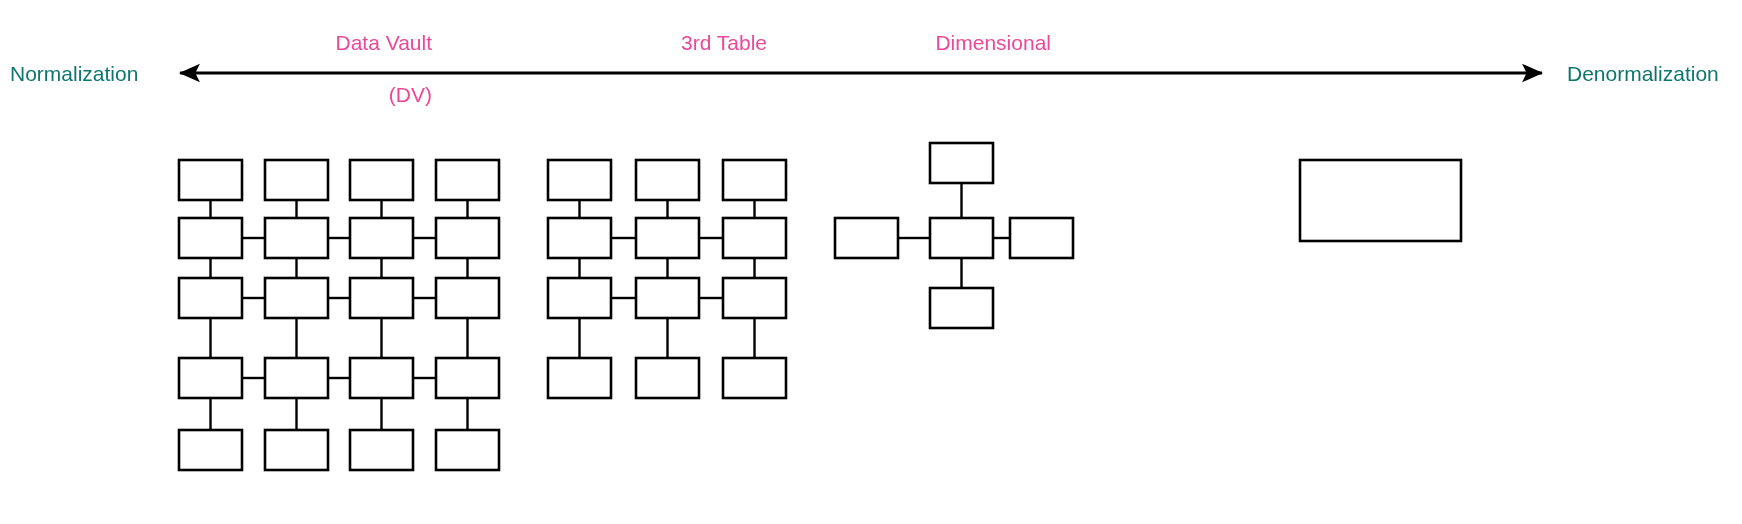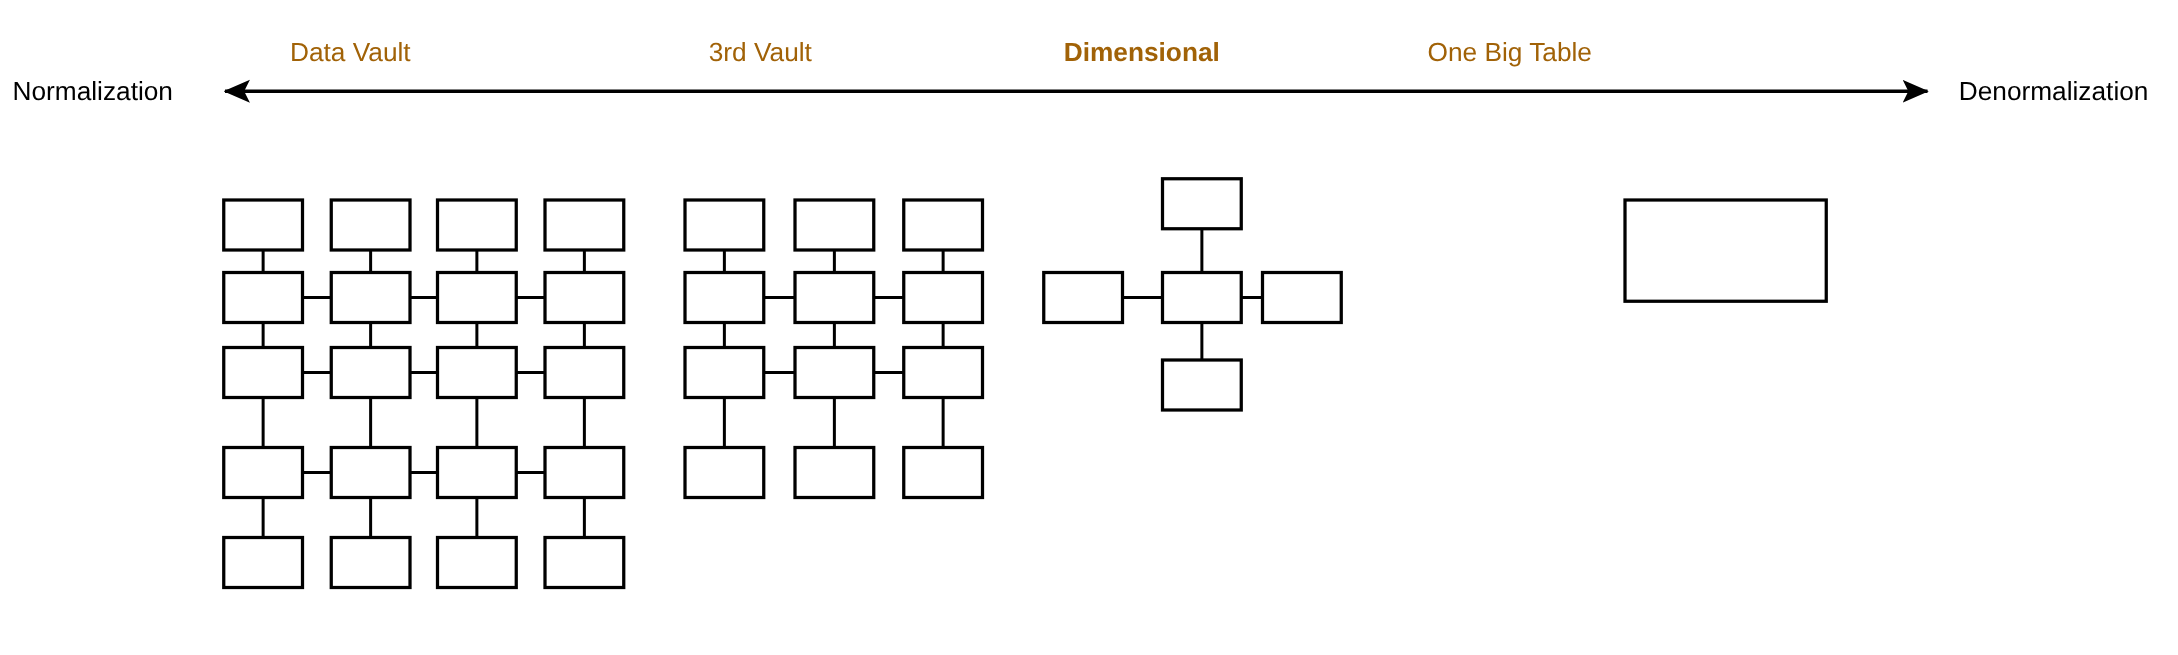--- a/index.html
+++ b/index.html
@@ -13,32 +13,32 @@
     position:relative;
   }
   #canvas{position:absolute;left:0;top:0;width:1742px;height:524px;}
 
   
   .axis-label{
     position:absolute;
     font-size:21px;
     line-height:25px;
     white-space:nowrap;
-    color:#000000;
+    color:#0f766e;
   }
   #axis-svg{position:absolute;left:0;top:0;width:1742px;height:120px;pointer-events:none;}
 
   
   .col-caption{
     position:absolute;
     font-size:21px;
     line-height:26px;
-    text-align:left;
+    text-align:right;
     white-space:pre-line;
-    color:#a16207;
+    color:#ec4899;
   }
 
   
   .model{position:absolute;}
   .model svg{display:block;overflow:visible;}
   .node-box{
     fill:#ffffff;
     stroke:#000000;
     stroke-width:2.6;
   }
@@ -69,32 +69,32 @@
       </marker>
       <marker id="arrow-start" viewBox="0 0 10 10" refX="9.5" refY="5" markerWidth="7.5" markerHeight="7.5" orient="auto-start-reverse">
         <path d="M 0 0.6 L 10 5 L 0 9.4 L 2.2 5 Z" fill="#000000"></path>
       </marker>
     </defs>
     <line id="axis-line" x1="180" y1="73" x2="1542" y2="73" stroke="#000000" stroke-width="2.8" marker-start="url(#arrow-start)" marker-end="url(#arrow-end)"></line>
   </svg>
 
   <div class="col-caption" style="left:232px;top:4px;width:200px;">
     <div>Data Vault</div>
+    <div>(DV)</div>
   </div>
 
   <div class="col-caption" style="left:567px;top:4px;width:200px;">
-    <div>3rd Vault</div>
+    <div>3rd Table</div>
   </div>
 
-  <div class="col-caption" style="left:851px;top:4px;width:200px;font-weight:bold;">
+  <div class="col-caption" style="left:851px;top:4px;width:200px;">
     <div>Dimensional</div>
   </div>
 
   <div class="col-caption" style="left:1142px;top:4px;width:200px;">
-    <div>One Big Table</div>
   </div>
 
   <div class="model" id="model-layer" style="left:0;top:0;width:1742px;height:524px;">
     <svg id="models-svg" viewBox="0 0 1742 524" width="1742" height="524">
         <g>
           <line x1="210.5" y1="200" x2="210.5" y2="218" class="link-line"></line>
           <line x1="210.5" y1="258" x2="210.5" y2="278" class="link-line"></line>
           <line x1="210.5" y1="318" x2="210.5" y2="358" class="link-line"></line>
           <line x1="210.5" y1="398" x2="210.5" y2="430" class="link-line"></line>
           <line x1="296.5" y1="200" x2="296.5" y2="218" class="link-line"></line>

